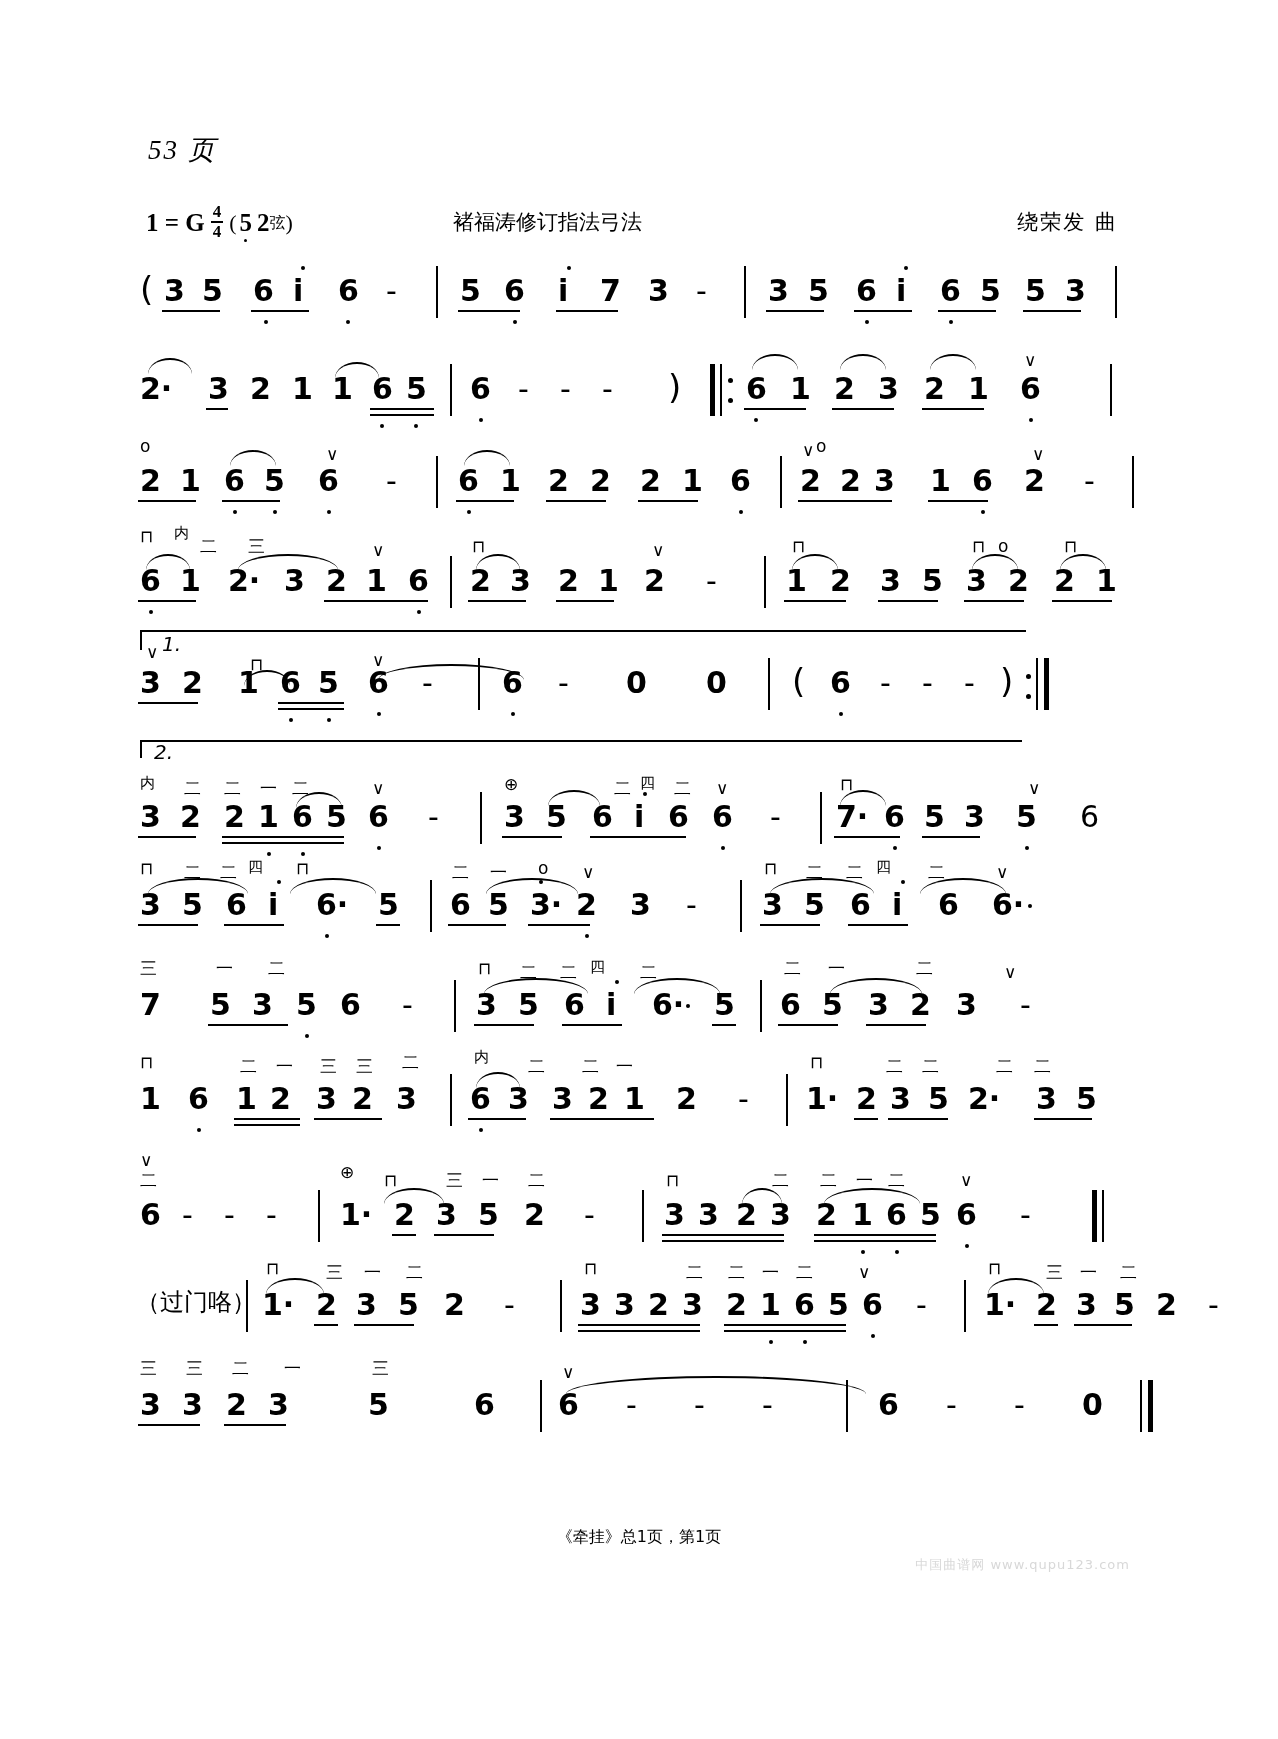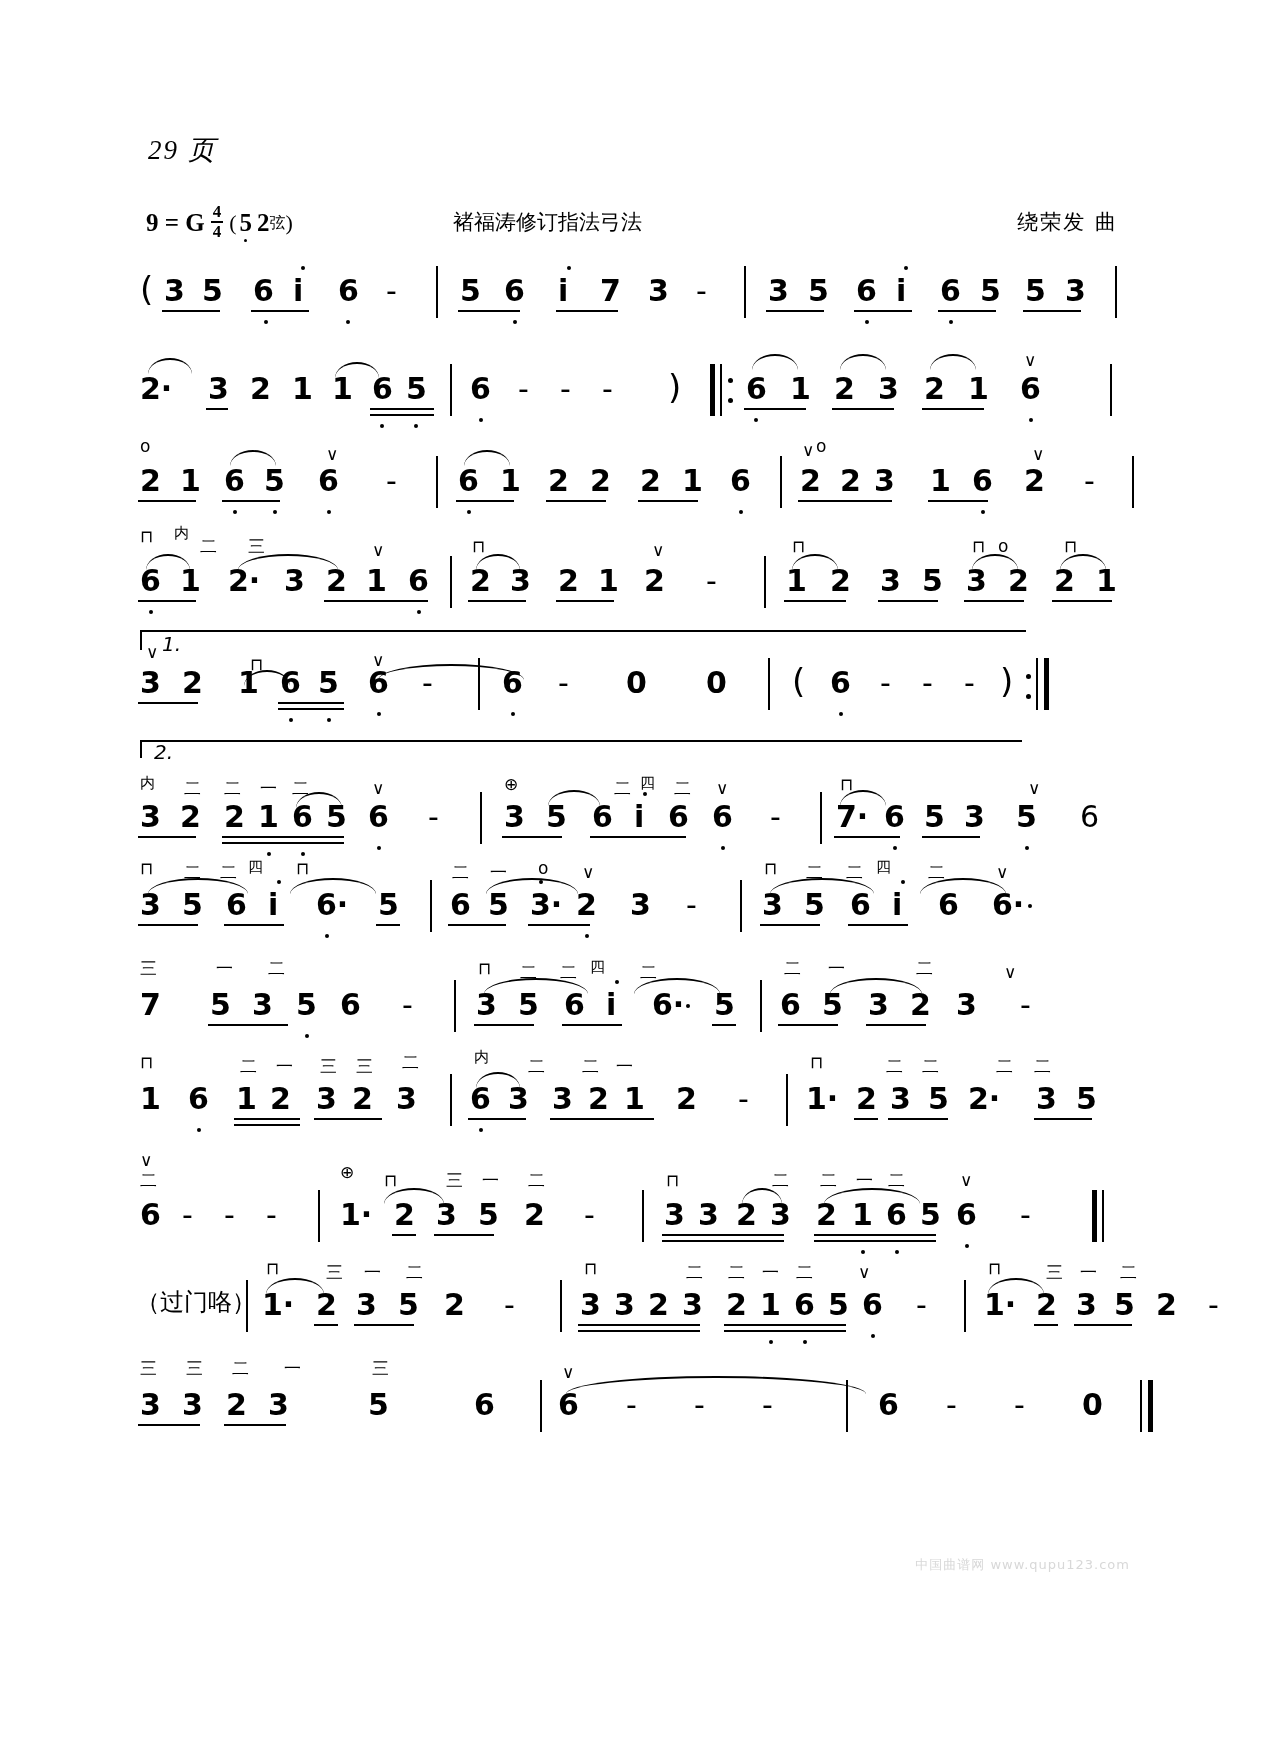--- a/index.html
+++ b/index.html
@@ -161,24 +161,24 @@
     font-size: 13px;
     color: #d8d8d8;
     letter-spacing: 1px;
   }
 </style>
 </head>
 <body>
 
 <div class="page">
 
-  <div class="page-num">29 页</div>
+  <div class="page-num">53 页</div>
 
   <div class="key-sig">
-    <span>9 = G</span>
+    <span>1 = G</span>
     <span class="frac">
       <span class="num">4</span>
       <span class="den">4</span>
     </span>
     <span class="paren">(</span>
     <span class="lowdot" style="margin:0 5px 0 3px;">5</span>
     <span>2</span>
     <span class="xian">弦</span>
     <span class="paren">)</span>
   </div>
@@ -760,15 +760,16 @@
     <span class="note" style="left:622px;top:30px;font-weight:normal;">-</span>
     <div class="bar" style="left:706px;top:20px;height:52px;"></div>
     <span class="note" style="left:738px;top:30px;">6</span>
     <span class="note" style="left:806px;top:30px;font-weight:normal;">-</span>
     <span class="note" style="left:874px;top:30px;font-weight:normal;">-</span>
     <span class="note" style="left:942px;top:30px;">0</span>
     <div class="bar" style="left:1000px;top:20px;height:52px;"></div>
     <div class="thickbar" style="left:1008px;top:20px;height:52px;"></div>
   </div>
 
+  <div class="footer">《牵挂》总1页，第1页</div>
   <div class="watermark">中国曲谱网 www.qupu123.com</div>
 
 </div>
 
 </body></html>

